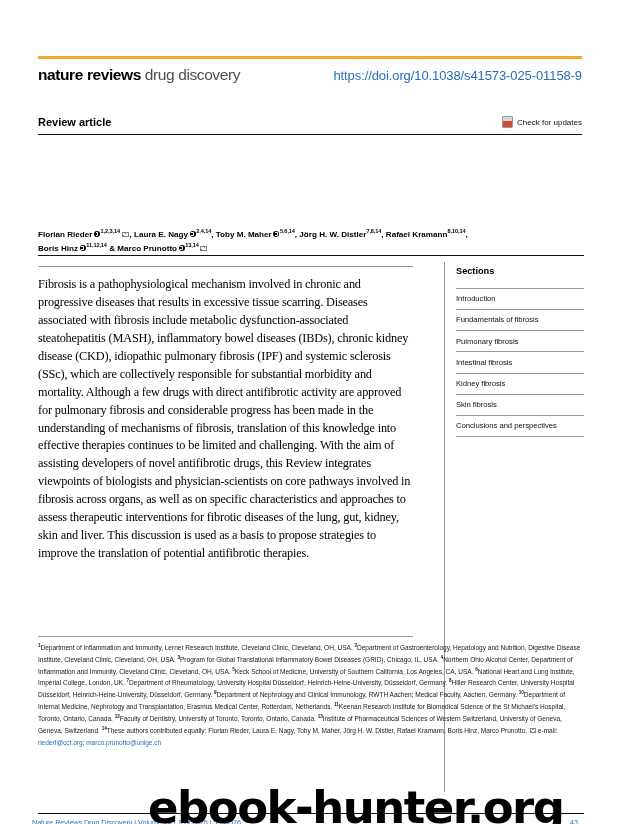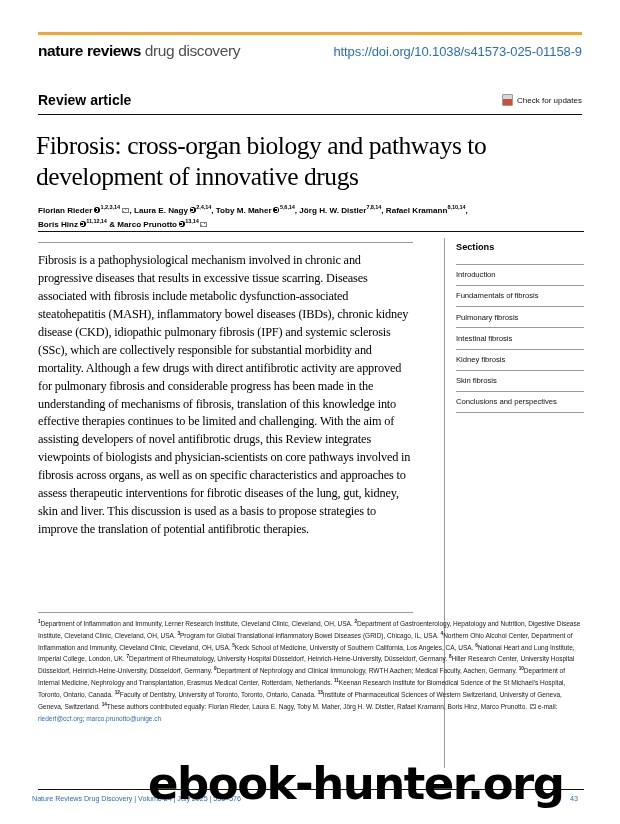--- a/index.html
+++ b/index.html
@@ -12,20 +12,21 @@
     height: 824px;
     position: relative;
     overflow: hidden;
     font-family: "Liberation Serif", serif;
     color: #000000;
   }
   .page {
     position: absolute;
     inset: 0;
     padding: 0;
+    margin-top: 24px;
   }
 
   
   .masthead {
     position: absolute;
     left: 38px;
     top: 32px;
     width: 544px;
   }
   .masthead-rule {
@@ -69,21 +70,21 @@
     width: 544px;
   }
   .artbar-row {
     display: flex;
     align-items: center;
     justify-content: space-between;
   }
   .artbar-label {
     font-family: "Liberation Sans", sans-serif;
     font-weight: 700;
-    font-size: 14px;
+    font-size: 11px;
     color: #000;
   }
   .checkupdates {
     display: flex;
     align-items: center;
     gap: 4px;
     font-family: "Liberation Sans", sans-serif;
     font-size: 8px;
     color: #111;
     white-space: nowrap;
@@ -357,21 +358,20 @@
     <div class="artbar-row">
       <div class="artbar-label">Review article</div>
       <div class="checkupdates">
         <span class="cu-icon"></span>
         <span>Check for updates</span>
       </div>
     </div>
     <div class="artbar-rule"></div>
   </div>
 
-  <h1 class="title">Fibrosis: cross-organ biology and pathways to development of innovative drugs</h1>
 
   <div class="authors">
       <div><span>Florian Rieder</span><span class="orcid"></span><sup class="sup">1,2,3,14</sup><span class="envelope"></span><span>, </span><span>Laura E. Nagy</span><span class="orcid"></span><sup class="sup">2,4,14</sup><span>, </span><span>Toby M. Maher</span><span class="orcid"></span><sup class="sup">5,6,14</sup><span>, </span><span>Jörg H. W. Distler</span><sup class="sup">7,8,14</sup><span>, </span><span>Rafael Kramann</span><sup class="sup">8,10,14</sup><span>, </span></div>
       <div><span>Boris Hinz</span><span class="orcid"></span><sup class="sup">11,12,14</sup><span> &amp; </span><span>Marco Prunotto</span><span class="orcid"></span><sup class="sup">13,14</sup><span class="envelope"></span></div>
     </div>
   <div class="authors-rule"></div>
 
   <div class="abstract">
     <div class="abstract-rule"></div>
     <div class="abstract-body">Fibrosis is a pathophysiological mechanism involved in chronic and progressive diseases that results in excessive tissue scarring. Diseases associated with fibrosis include metabolic dysfunction-associated steatohepatitis (MASH), inflammatory bowel diseases (IBDs), chronic kidney disease (CKD), idiopathic pulmonary fibrosis (IPF) and systemic sclerosis (SSc), which are collectively responsible for substantial morbidity and mortality. Although a few drugs with direct antifibrotic activity are approved for pulmonary fibrosis and considerable progress has been made in the understanding of mechanisms of fibrosis, translation of this knowledge into effective therapies continues to be limited and challenging. With the aim of assisting developers of novel antifibrotic drugs, this Review integrates viewpoints of biologists and physician-scientists on core pathways involved in fibrosis across organs, as well as on specific characteristics and approaches to assess therapeutic interventions for fibrotic diseases of the lung, gut, kidney, skin and liver. This discussion is used as a basis to propose strategies to improve the translation of potential antifibrotic therapies.</div>

